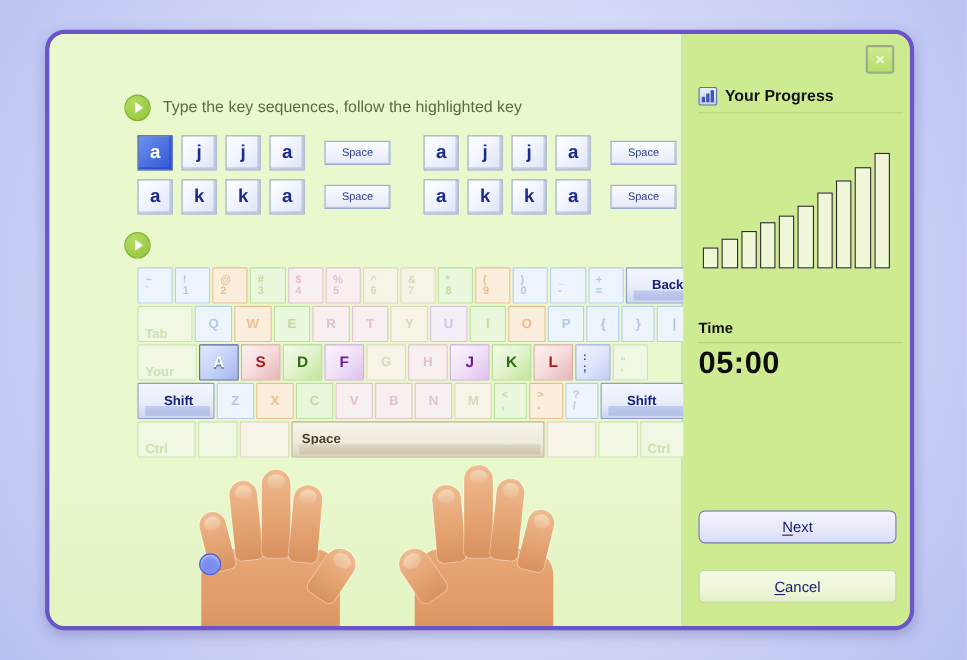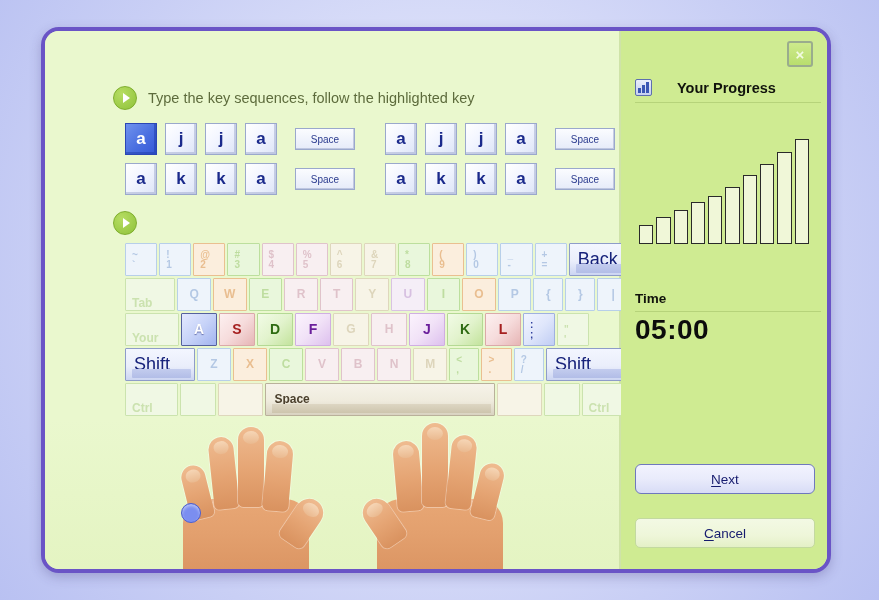--- a/index.html
+++ b/index.html
@@ -125,21 +125,21 @@
     background:linear-gradient(135deg,#e3e9ff 0%,#c7d3f8 50%,#a2b4ef 100%);
     border:1px solid #55619e;
   }
   .k-home.sel .lbl{color:#ffffff;text-shadow:0 1px 1px rgba(60,70,140,.7);}
 
   
   .k-raised{
     background:linear-gradient(to bottom,#f3f6ff 0%,#eaeefb 55%,#ccd5f2 100%);
     border:1px solid #8e9cc9;
   }
-  .k-raised .lbl{color:#16217a;font-size:18px;font-weight:normal;padding-left:8px;}
+  .k-raised .lbl{color:#16217a;font-size:12px;font-weight:bold;padding-left:23px;}
   .k-raised::after{
     content:"";position:absolute;left:6px;right:3px;bottom:2px;height:9px;
     background:linear-gradient(to bottom,#c3ccee,#b2bde7);
     border-radius:1px;
   }
   .k-spacebar{
     background:linear-gradient(to bottom,#f6f3e9 0%,#efebdd 55%,#d9d3c1 100%);
     border:1px solid #b9b19a;
   }
   .k-spacebar .lbl{color:#4a3f2c;font-size:12px;font-weight:bold;padding-left:8px;}
@@ -177,21 +177,21 @@
   .close-btn{
     position:absolute;right:14px;top:10px;width:22px;height:22px;
     background:linear-gradient(to bottom,#cdea8c,#b9de6e);
     border:2px solid #9aac8d;border-radius:3px;
     display:flex;align-items:center;justify-content:center;
     color:#f2fbe2;font-size:15px;font-weight:bold;line-height:1;
     cursor:pointer;
   }
   .panel-head{
     position:absolute;left:14px;top:48px;width:186px;
-    display:flex;align-items:center;gap:25px;
+    display:flex;align-items:center;gap:7px;
     padding-bottom:6px;border-bottom:1px solid #b6d37a;
   }
   .panel-head .title{font-size:14.5px;font-weight:bold;color:#11130c;}
   .chart-icon{
     width:17px;height:17px;border:1px solid #5d6fae;border-radius:2px;
     background:linear-gradient(to bottom,#e9edfb,#c6d0f0);
     display:flex;align-items:flex-end;justify-content:center;gap:1.5px;
     padding-bottom:2px;box-sizing:border-box;
   }
   .chart-icon i{width:2.5px;background:#3a55b4;display:block;}

